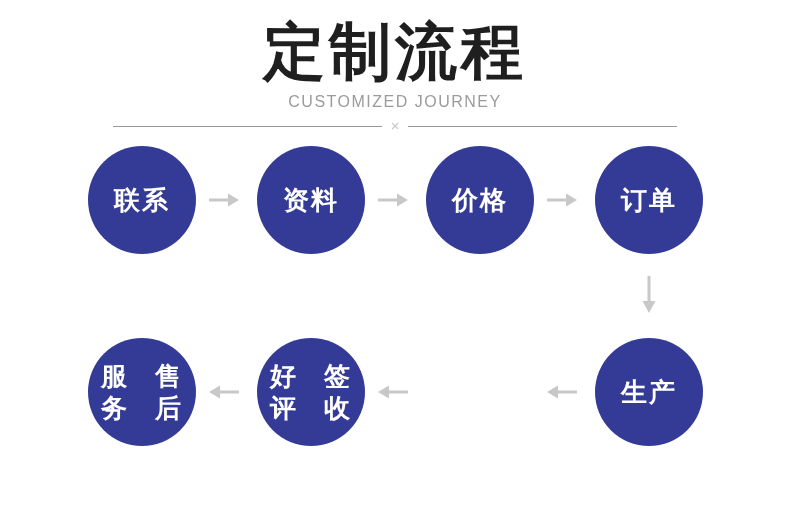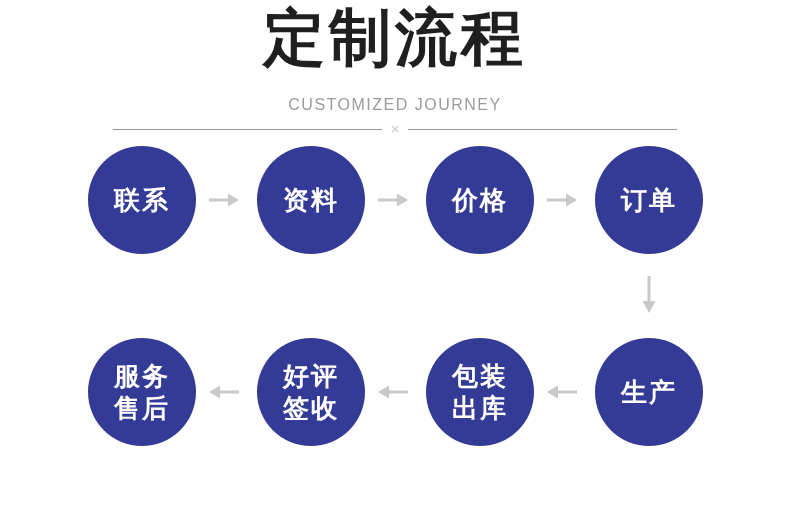--- a/index.html
+++ b/index.html
@@ -1,42 +1,42 @@
 <!DOCTYPE html>
 <html style="--c-title: #1f1f1f; --c-subtitle: #9b9b9b; --c-divider_line: #999999; --c-divider_mark: #c5c5c5; --c-circle: #343b96; --c-circle_text: #ffffff; --c-arrow: #c8c8c8;"><head>
 <meta charset="utf-8">
 <style>
   html,body { margin:0; padding:0; background:#fff; }
   .page {
     position:relative; width:790px; height:509px; background:#fff;
     font-family:"Liberation Sans","DejaVu Sans",sans-serif; overflow:hidden;
   }
   .title {
-    padding-top:5px; text-align:center;
+    padding-top:19px; text-align:center;
     font-size:62px; font-weight:900; letter-spacing:4px;
     line-height:66px; color:var(--c-title,#1f1f1f);
   }
   .subtitle {
-    margin-top:26px; text-align:center;
+    margin-top:9px; text-align:center;
     font-size:16px; letter-spacing:1.5px; line-height:16px;
     color:var(--c-subtitle,#9b9b9b);
   }
   .divider {
     width:564px; height:14px; margin:9px auto 0;
     display:flex; align-items:center;
   }
   .divider .line { flex:1; height:0; border-top:1px solid var(--c-divider_line,#999); }
   .divider .mark {
     margin:0 9px; font-size:15px; line-height:14px;
     color:var(--c-divider_mark,#c5c5c5);
   }
   .circle {
     position:absolute; width:108px; height:108px; border-radius:50%;
     background:var(--c-circle,#343b96); color:var(--c-circle_text,#fff);
-    display:flex; flex-direction:column; align-items:center; justify-content:center;
+    display:flex; flex-direction:row; align-items:center; justify-content:center;
     font-size:26px; font-weight:bold; letter-spacing:2px; line-height:32px;
     text-align:center;
   }
   .arrow { position:absolute; color:var(--c-arrow,#c8c8c8); }
   .arrow svg { display:block; }
 </style>
 </head>
 <body>
 
 <div class="page">
@@ -90,24 +90,20 @@
   </div>
 
   <div class="circle" style="left:88px;top:338px">
     <span>服务</span>
     <span>售后</span>
   </div>
   <div class="circle" style="left:257px;top:338px">
     <span>好评</span>
     <span>签收</span>
   </div>
-  <div class="circle" style="left:426px;top:338px">
-    <span>包装</span>
-    <span>出库</span>
-  </div>
   <div class="circle" style="left:595px;top:338px">
     <span>生产</span>
   </div>
 
   <div class="arrow" style="left:209px;top:383px">
     <svg width="30" height="18" viewBox="0 0 30 18" fill="currentColor">
         <polygon points="11,2.5 0,9 11,15.5"></polygon>
         <rect x="10" y="7.5" width="20" height="3"></rect>
       </svg>
   </div>

